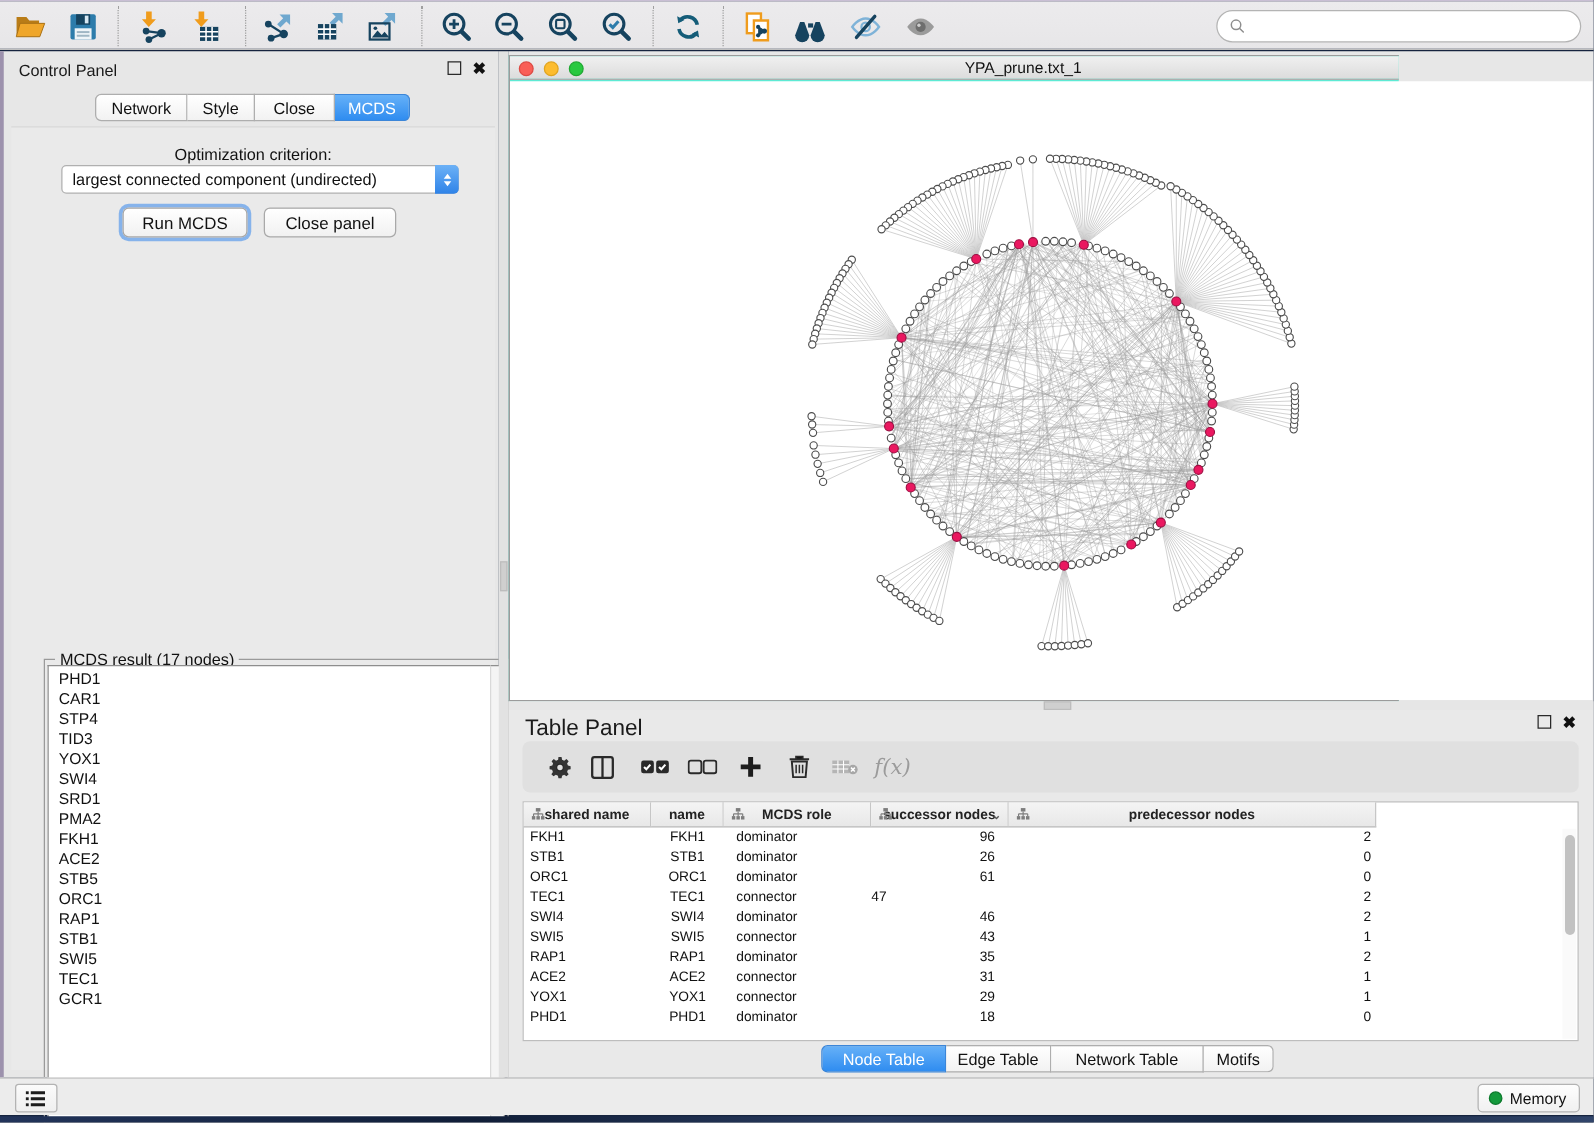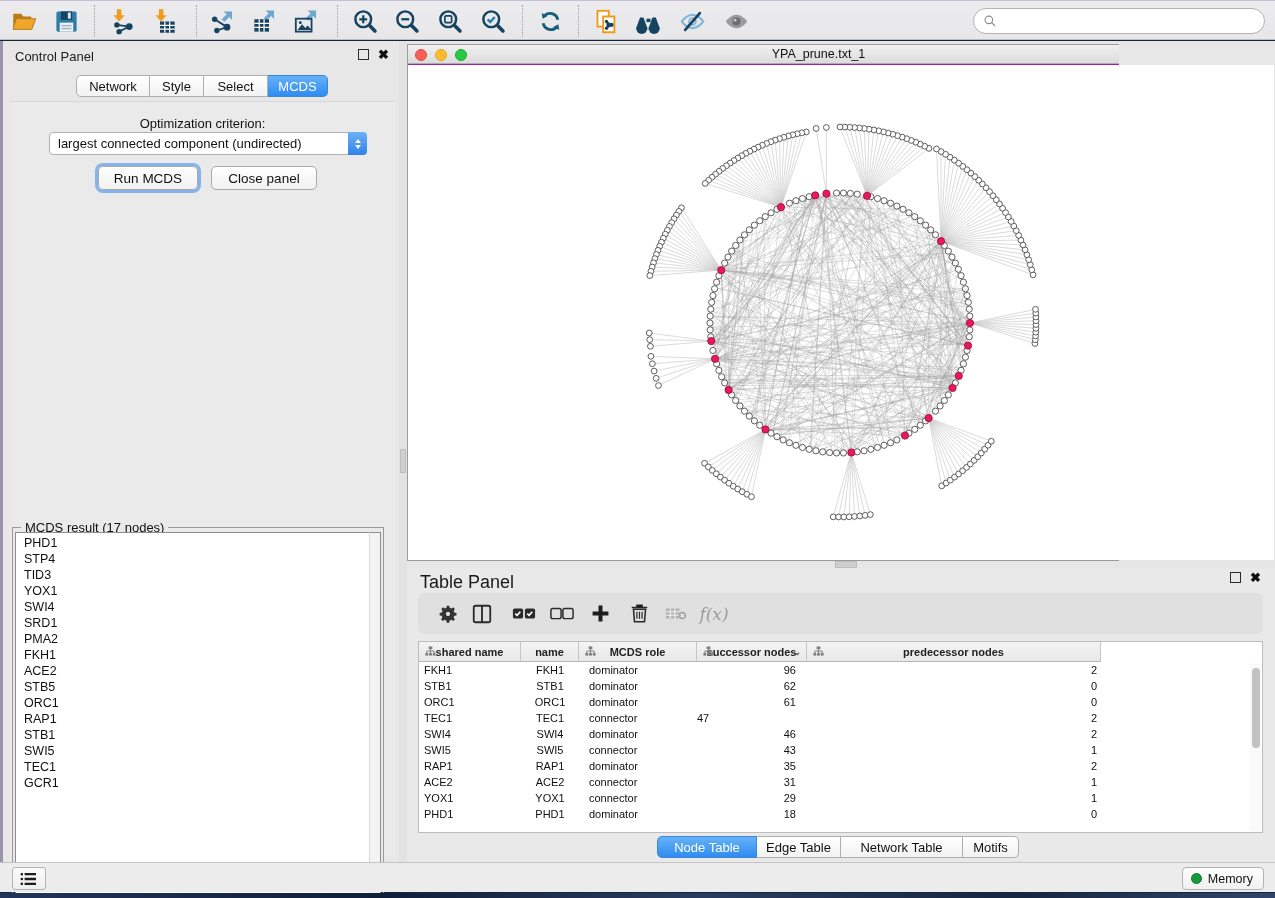--- a/index.html
+++ b/index.html
@@ -41,39 +41,39 @@
   #opt-select .stepper { width:19px; height:23px; margin-right:-1px; border-radius:0 4px 4px 0;
     background:linear-gradient(#6cb1f6,#2f83e8); display:flex; flex-direction:column; align-items:center; justify-content:center; gap:2px; }
   .stepper span { width:0; height:0; border-left:3.5px solid transparent; border-right:3.5px solid transparent; }
   .stepper .up { border-bottom:4.5px solid #fff; }
   .stepper .dn { border-top:4.5px solid #fff; }
   .mac-btn { position:absolute; height:24px; background:linear-gradient(#ffffff,#f1f1f1); border:1px solid #a9a9a9;
     border-radius:5px; font-size:13.5px; color:#111; cursor:pointer; font-family:inherit; }
   #run-btn { left:89px; top:64px; width:100px; box-shadow:0 0 0 3px rgba(100,160,235,.75); }
   #close-btn { left:202px; top:64px; width:106px; }
 
-  #result-group { position:absolute; left:3px; top:425px; width:372px; height:372px;
+  #result-group { position:absolute; left:26px; top:425px; width:372px; height:372px;
     border:1px solid #9a9a9a; }
   #result-label { position:absolute; left:8px; top:-8px; background:#eaeaea; padding:0 4px; font-size:13px; color:#111; }
   #result-list { position:absolute; left:2px; top:4px; right:14px; bottom:2px; background:#fff;
     border:1px solid #8e8e8e; border-right:none; overflow:hidden; padding:2px 0 0 8px; }
   #result-scroll { position:absolute; top:4px; right:2px; bottom:2px; width:12px; background:#f4f4f4;
     border:1px solid #8e8e8e; border-left:1px solid #d9d9d9; }
   .result-item { font-size:12.5px; line-height:16px; color:#111; cursor:default; }
 
   
   #v-divider { position:absolute; left:399px; top:41px; width:8px; height:821px; background:#e2e2e2; cursor:col-resize; }
   #v-divider .grip { position:absolute; left:1px; top:408px; width:6px; height:24px; background:#cfcfcf; border:1px solid #bdbdbd; }
   #h-divider { position:absolute; left:407px; top:561px; width:868px; height:7px; background:#e6e6e6; cursor:row-resize; }
   #h-divider .grip { position:absolute; left:428px; top:0; width:22px; height:7px; background:#cfcfcf; border:1px solid #bdbdbd; }
 
   
   #right { position:absolute; left:407px; top:41px; width:868px; height:821px; background:#e7e7e7; }
   #net-window { position:absolute; left:0; top:3px; width:712px; height:517px;
-    border:1px solid #9b9b9b; border-right:none; background:#a21caf; }
+    border:1px solid #9b9b9b; border-right:none; background:#5eead4; }
   #net-titlebar { position:absolute; left:0; top:0; width:100%; height:19px;
     background:linear-gradient(#f0f0f0,#dcdcdc); border-bottom:1px solid #aeaeae; }
   .traffic { position:absolute; top:3.5px; width:12px; height:12px; border-radius:50%; }
   #tl-red { left:7px; background:#f95f57; border:1px solid #dd4a43; }
   #tl-yellow { left:27px; background:#fdbc2e; border:1px solid #e0a41f; }
   #tl-green { left:47px; background:#28c940; border:1px solid #1fa832; }
   #net-title { position:absolute; left:0; right:0; top:2px; text-align:center; font-size:12.5px; color:#111;
     transform:translateX(55px); }
   #net-canvas { position:absolute; left:0; top:20px; width:866px; height:495px; background:#fff; }
   #net-canvas svg { position:absolute; inset:0; }
@@ -264,40 +264,41 @@
 
   <div id="control-panel">
     <div id="cp-title">Control Panel</div>
     <div class="panel-icons">
       <span class="float-icon"></span>
       <span class="close-icon">✖</span>
     </div>
     <div id="cp-tabs" class="seg-tabs">
         <div class="seg-tab" style="width: 74px;">Network</div>
         <div class="seg-tab" style="width: 54px;">Style</div>
-        <div class="seg-tab" style="width: 64px;">Select</div>
+        <div class="seg-tab" style="width: 64px;">Close</div>
         <div class="seg-tab active" style="width: 60px;">MCDS</div>
       </div>
 
     <div id="cp-content">
       <div id="opt-select">
         <span class="sel-text">largest connected component (undirected)</span>
         <span class="stepper">
             <span class="up"></span>
             <span class="dn"></span>
           </span>
       </div>
       <div id="opt-label">Optimization criterion:</div>
       <button id="run-btn" class="mac-btn">Run MCDS</button>
       <button id="close-btn" class="mac-btn">Close panel</button>
 
       <div id="result-group">
         <span id="result-label">MCDS result (17 nodes)</span>
         <div id="result-list">
             <div class="result-item">PHD1</div>
+            <div class="result-item">CAR1</div>
             <div class="result-item">STP4</div>
             <div class="result-item">TID3</div>
             <div class="result-item">YOX1</div>
             <div class="result-item">SWI4</div>
             <div class="result-item">SRD1</div>
             <div class="result-item">PMA2</div>
             <div class="result-item">FKH1</div>
             <div class="result-item">ACE2</div>
             <div class="result-item">STB5</div>
             <div class="result-item">ORC1</div>
@@ -1208,21 +1209,21 @@
               <div class="tcell" style="width: 102px; text-align: left; padding-left: 5px;">FKH1</div>
               <div class="tcell" style="width: 58px; text-align: center;">FKH1</div>
               <div class="tcell" style="width: 118px; text-align: left; padding-left: 10px;">dominator</div>
               <div class="tcell" style="width: 110px; text-align: right; padding-right: 11px;">96</div>
               <div class="tcell" style="width: 294px; text-align: right; padding-right: 4px;">2</div>
             </div>
             <div class="trow">
               <div class="tcell" style="width: 102px; text-align: left; padding-left: 5px;">STB1</div>
               <div class="tcell" style="width: 58px; text-align: center;">STB1</div>
               <div class="tcell" style="width: 118px; text-align: left; padding-left: 10px;">dominator</div>
-              <div class="tcell" style="width: 110px; text-align: right; padding-right: 11px;">62</div>
+              <div class="tcell" style="width: 110px; text-align: right; padding-right: 11px;">26</div>
               <div class="tcell" style="width: 294px; text-align: right; padding-right: 4px;">0</div>
             </div>
             <div class="trow">
               <div class="tcell" style="width: 102px; text-align: left; padding-left: 5px;">ORC1</div>
               <div class="tcell" style="width: 58px; text-align: center;">ORC1</div>
               <div class="tcell" style="width: 118px; text-align: left; padding-left: 10px;">dominator</div>
               <div class="tcell" style="width: 110px; text-align: right; padding-right: 11px;">61</div>
               <div class="tcell" style="width: 294px; text-align: right; padding-right: 4px;">0</div>
             </div>
             <div class="trow">

